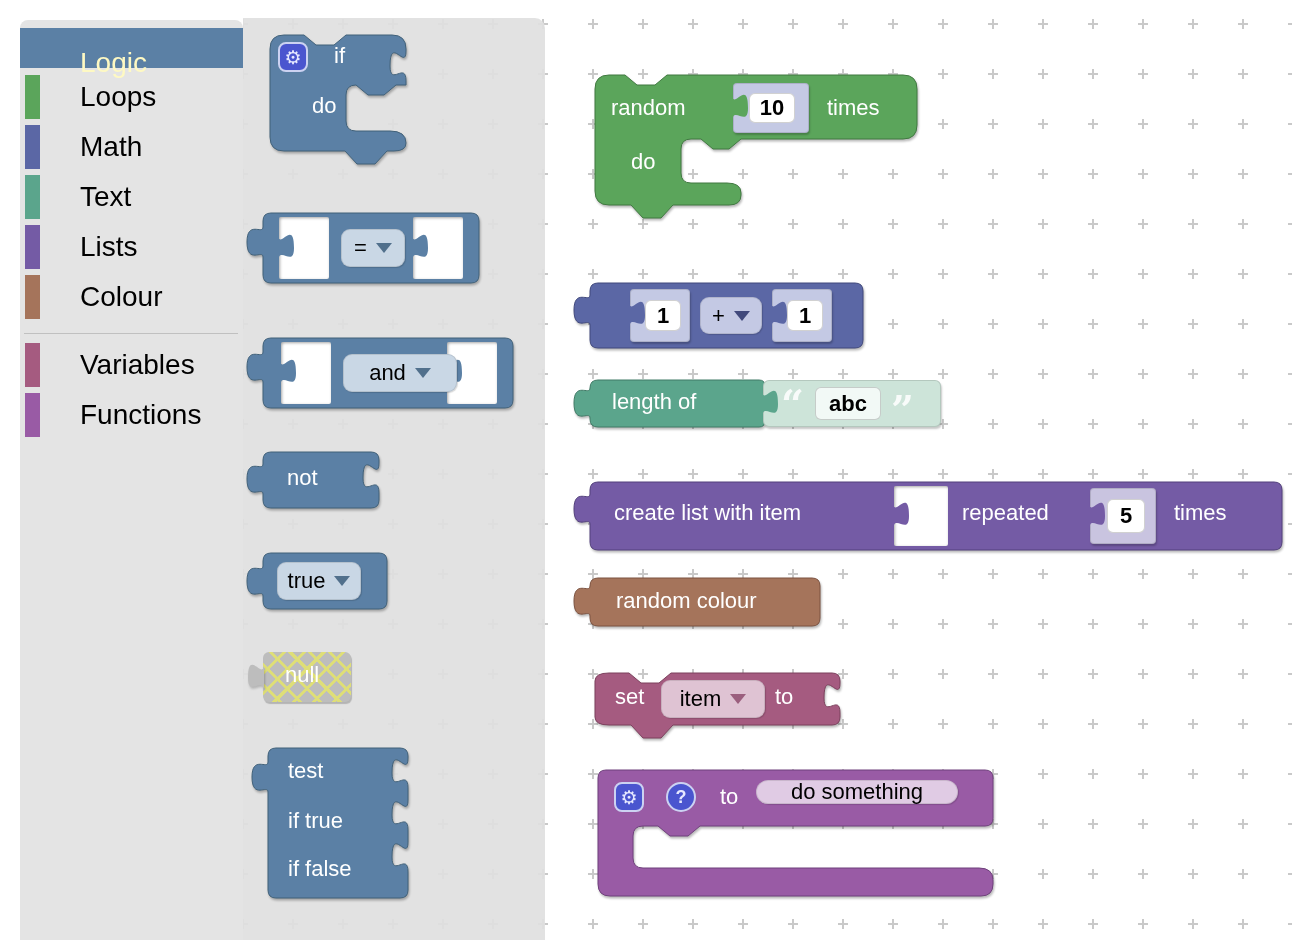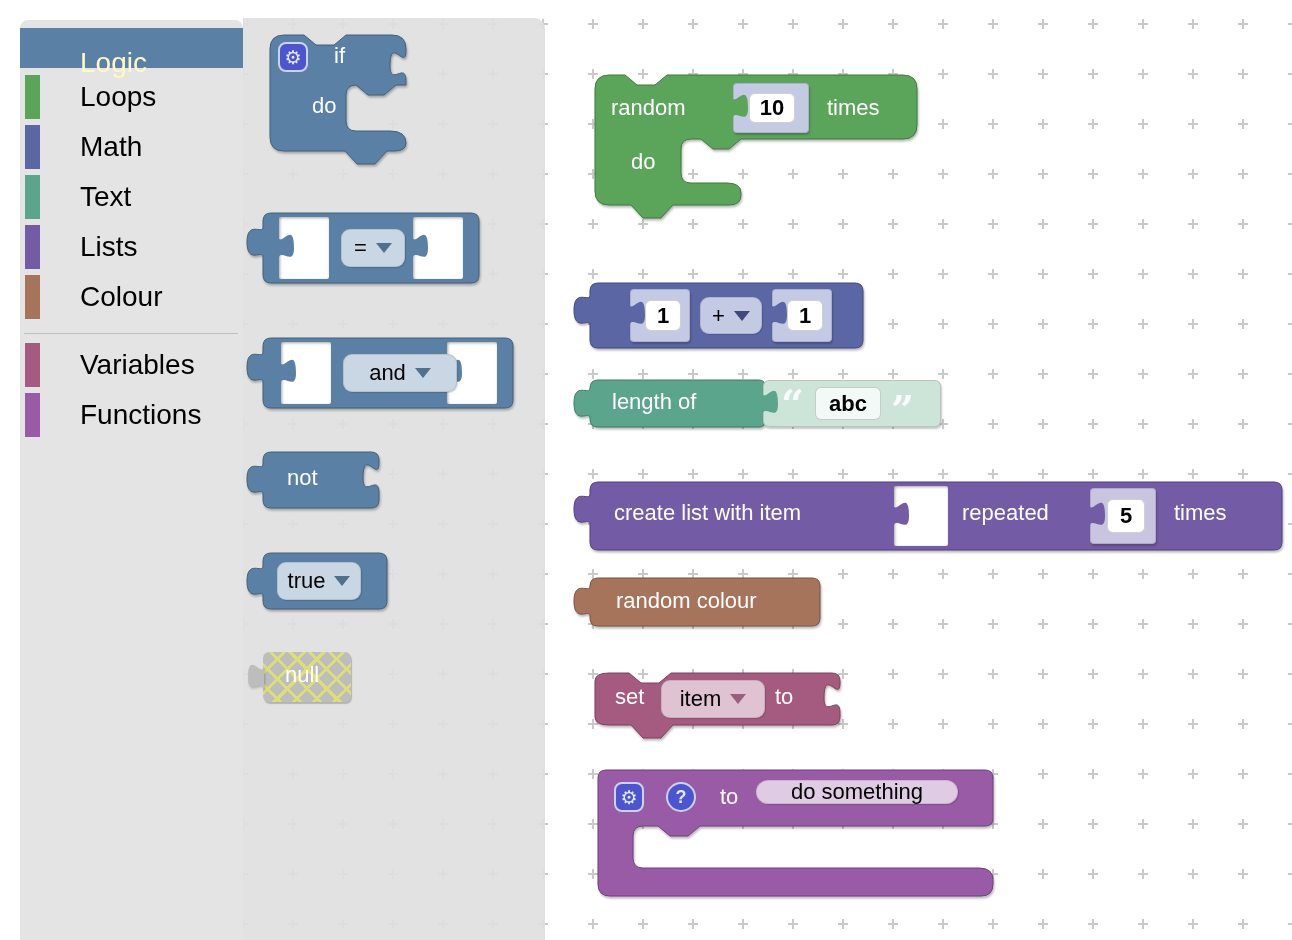--- a/index.html
+++ b/index.html
@@ -169,20 +169,28 @@
   </div>
 
   <div class="block" style="left:263px;top:652px;width:88px;height:50px">
     <svg class="poke" style="left:-15px;top:11px;filter:drop-shadow(1px 2px 1px rgba(0,0,0,0.2))" width="16" height="30">
       <path d="M16 0 c 0 20 -16 -16 -16 15 c 0 21 16 -5 16 15 z" fill="#bdbdbd"></path>
     </svg>
     <div id="null-body"></div>
     <span class="blab" style="left:22px;top:10px">null</span>
   </div>
 
+  <div class="block" style="left:268px;top:748px;width:140px;height:150px">
+    <svg class="shape tabbed" width="156" height="150" viewBox="-16 0 156 150">
+      <path d="M8 0 H132 Q140 0 140 8 V10 c 0 20 -16 -16 -16 15 c 0 21 16 -5 16 15 V52 c 0 20 -16 -16 -16 15 c 0 21 16 -5 16 15 V94 c 0 20 -16 -16 -16 15 c 0 21 16 -5 16 15 V142 Q140 150 132 150 H8 Q0 150 0 142 V44 c 0 -8 -16 8 -16 -15 c 0 -22 16 -7 16 -15 V8 Q0 0 8 0 Z" fill="#5b80a5" stroke="#416179" stroke-width="1"></path>
+    </svg>
+    <span class="blab" style="left:20px;top:10px">test</span>
+    <span class="blab" style="left:20px;top:60px">if true</span>
+    <span class="blab" style="left:20px;top:108px">if false</span>
+  </div>
 
   <div class="block" style="left:595px;top:75px;width:322px;height:143px">
     <svg class="shape" width="322" height="143">
       <path d="M14 0 H30 l12 10 h18 l12 -10 H308 Q322 0 322 14 V50 Q322 64 308 64 H146 l-12 10 h-16 l-12 -10 H96 Q86 64 86 74 V98 Q86 108 96 108 H132 Q146 108 146 118 V120 Q146 130 134 130 H78 l-12 13 h-18 l-12 -13 H14 Q0 130 0 116 V14 Q0 0 14 0 Z" fill="#5ba55b" stroke="#417941" stroke-width="1"></path>
     </svg>
     <span class="blab" style="left:16px;top:20px">random</span>
     <div class="shadowblk" style="left:138px;top:8px;width:76px;height:50px;background:#c4c9e4">
       <svg class="poke" style="top:10px" width="16" height="30">
           <path d="M0 0 c 0 20 16 -16 16 15 c 0 21 -16 -5 -16 15 z" fill="#5ba55b"></path>
         </svg>

